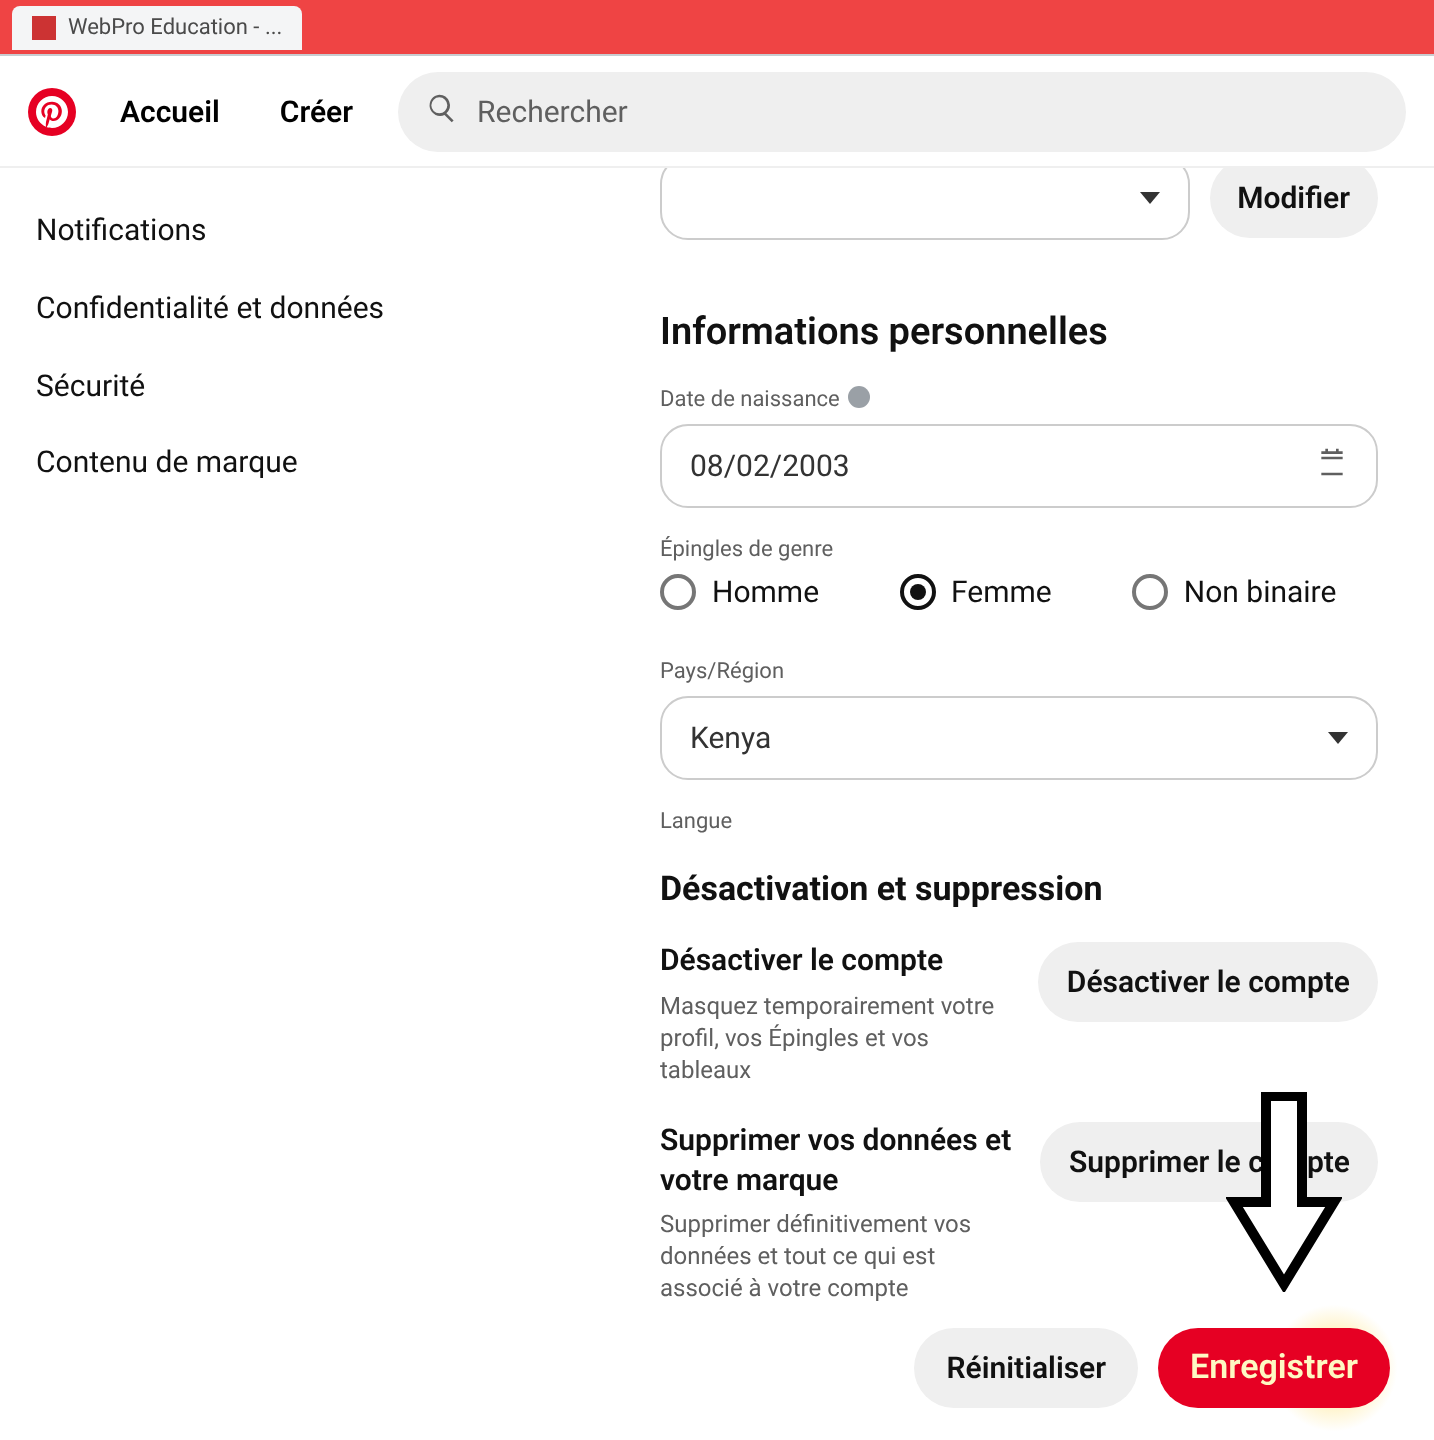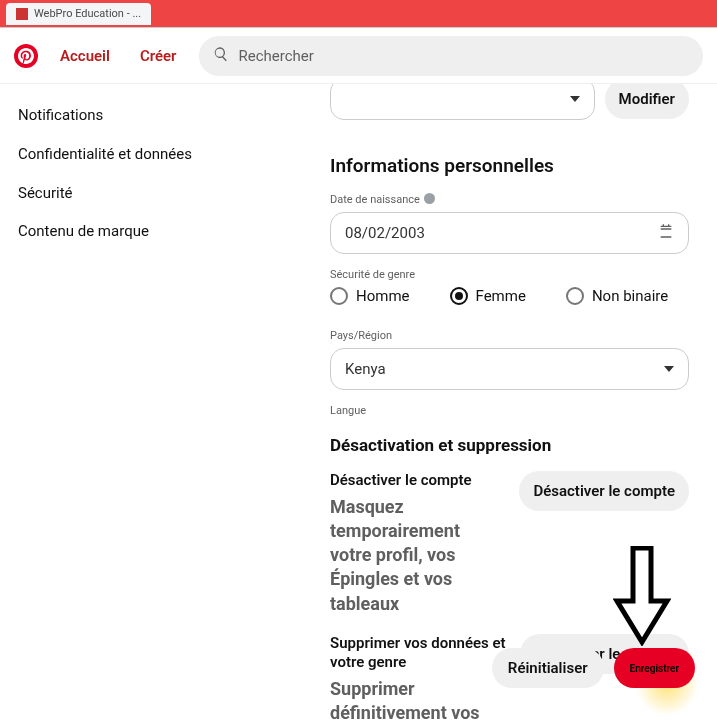--- a/index.html
+++ b/index.html
@@ -6,21 +6,21 @@
   body { width: 717px; height: 720px; background: #fff; overflow: hidden; position: relative; }
 
   
   .tabbar { height: 28px; background: #ef4444; display: flex; align-items: center; padding-left: 6px; border-bottom: 1px solid #c8ccd0; }
   .tab { height: 22px; background: #f4f5f6; border-radius: 4px 4px 0 0; display: flex; align-items: center; padding: 0 10px; font-size: 11px; color: #4a4a4a; gap: 6px; }
   .tab .favicon { width: 12px; height: 12px; background: #c33; display: inline-block; }
 
   
   .topnav { height: 56px; display: flex; align-items: center; padding: 0 14px; gap: 14px; border-bottom: 1px solid #efefef; }
   .logo { width: 24px; height: 24px; border-radius: 50%; background: #e60023; display: flex; align-items: center; justify-content: center; color: #fff; font-weight: 900; font-size: 14px; }
-  .navlink { padding: 10px 8px; font-size: 15px; font-weight: 600; color: #b91c1c; cursor: pointer; }
+  .navlink { padding: 10px 8px; font-size: 15px; font-weight: 600; color: #000000; cursor: pointer; }
   .searchwrap { flex: 1; position: relative; }
   .searchwrap .sicon { position: absolute; left: 14px; top: 50%; transform: translateY(-50%); color: #5f5f5f; }
   .search { width: 100%; height: 40px; border-radius: 24px; border: none; background: #efefef; padding: 0 12px 0 40px; font-size: 15px; color: #5f5f5f; }
   .search::placeholder { color: #5f5f5f; }
 
   
   .content { display: flex; height: calc(100% - 84px); }
   .sidebar { width: 200px; padding: 12px 0 0 18px; }
   .sidebar .item { font-size: 15px; color: #111; padding: 10px 0; line-height: 1.25; cursor: pointer; }
 
@@ -44,30 +44,30 @@
   .radio { display: flex; align-items: center; gap: 8px; font-size: 15px; color: #111; cursor: pointer; }
   .rcircle { width: 18px; height: 18px; border: 2px solid #767676; border-radius: 50%; display:inline-block; position: relative; }
   .rcircle.sel { border-color:#111; }
   .rcircle.sel::after { content:""; position:absolute; inset:3px; background:#111; border-radius:50%; }
 
   .chev { width: 0; height: 0; border-left: 5px solid transparent; border-right: 5px solid transparent; border-top: 6px solid #333; }
 
   .rowblock { display:flex; align-items:flex-start; justify-content:space-between; gap:14px; margin-bottom:18px; }
   .rowblock .txt { flex:1; }
   .subhead { font-size:15px; font-weight:600; color:#111; margin-bottom:4px; line-height:1.3; }
-  .desc { font-size:18px; color:#5f5f5f; line-height:1.35;font-weight:bold; }
+  .desc { font-size:12px; color:#5f5f5f; line-height:1.35; }
 
   
   .arrow { position:absolute; right:46px; bottom:70px; pointer-events:none; }
 
   
-  .bottombar { position:absolute; bottom:32px; right:22px; display:flex; gap:10px; align-items:center; }
+  .bottombar { position:absolute; bottom:16px; right:22px; display:flex; gap:10px; align-items:center; }
   .yellowglow { position:absolute; right:18px; bottom:4px; width:64px; height:64px; border-radius:50%; background: radial-gradient(circle,#ffe27a 0%, rgba(255,226,122,0) 70%); pointer-events:none; }
   .btn-reset { height:40px; padding:0 16px; border-radius:22px; background:#efefef; border:none; font-size:15px; font-weight:600; color:#111; cursor:pointer; }
-  .btn-save { height:40px; padding:0 16px; border-radius:22px; background:#e60023; border:none; font-size:10px; font-weight:600; color:#000000; cursor:pointer; position:relative; }
+  .btn-save { height:40px; padding:0 16px; border-radius:22px; background:#e60023; border:none; font-size:17px; font-weight:600; color:#fef9c3; cursor:pointer; position:relative; }
 </style>
 </head>
 <body>
 
 <div class="tabbar">
   <div class="tab">
     <span class="favicon"></span>
     <span>WebPro Education - ...</span>
   </div>
 </div>
@@ -115,21 +115,21 @@
     </div>
     <div class="field">
       <span>08/02/2003</span>
       <span>
         <svg width="16" height="16" viewBox="0 0 24 24" fill="#5f5f5f">
             <path d="M7 2h2v2h6V2h2v2h3v18H4V4h3V2zm13 8H4v10h16V10zM4 8h16V6H4v2z"></path>
           </svg>
       </span>
     </div>
 
-    <div class="label">Sécurité de genre</div>
+    <div class="label">Épingles de genre</div>
     <div class="radios">
       <div class="radio">
         <span class="rcircle"></span>
         <span>Homme</span>
       </div>
       <div class="radio">
         <span class="rcircle sel"></span>
         <span>Femme</span>
       </div>
       <div class="radio">
@@ -151,21 +151,21 @@
     <div class="rowblock" style="margin-top:10px;">
       <div class="txt">
         <div class="subhead">Désactiver le compte</div>
         <div class="desc">Masquez temporairement votre profil, vos Épingles et vos tableaux</div>
       </div>
       <button class="btn-bubble">Désactiver le compte</button>
     </div>
 
     <div class="rowblock">
       <div class="txt">
-        <div class="subhead">Supprimer vos données et votre genre</div>
+        <div class="subhead">Supprimer vos données et votre marque</div>
         <div class="desc">Supprimer définitivement vos données et tout ce qui est associé à votre compte</div>
       </div>
       <button class="btn-bubble">Supprimer le compte</button>
     </div>
 
     <div class="arrow">
       <svg width="58" height="100" viewBox="0 0 58 100" fill="none" stroke="#000" stroke-width="5">
         <path d="M20 2 H38 V55 H54 L29 96 L4 55 H20 Z" fill="#fff"></path>
       </svg>
     </div>

